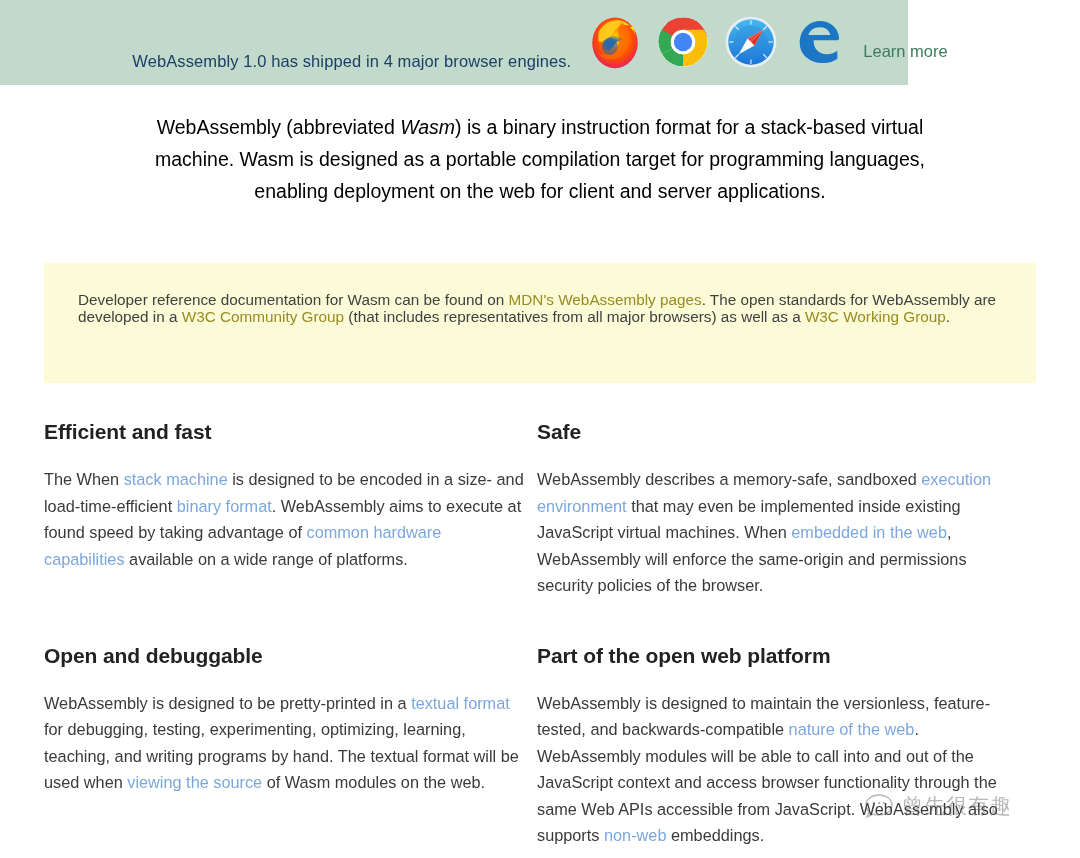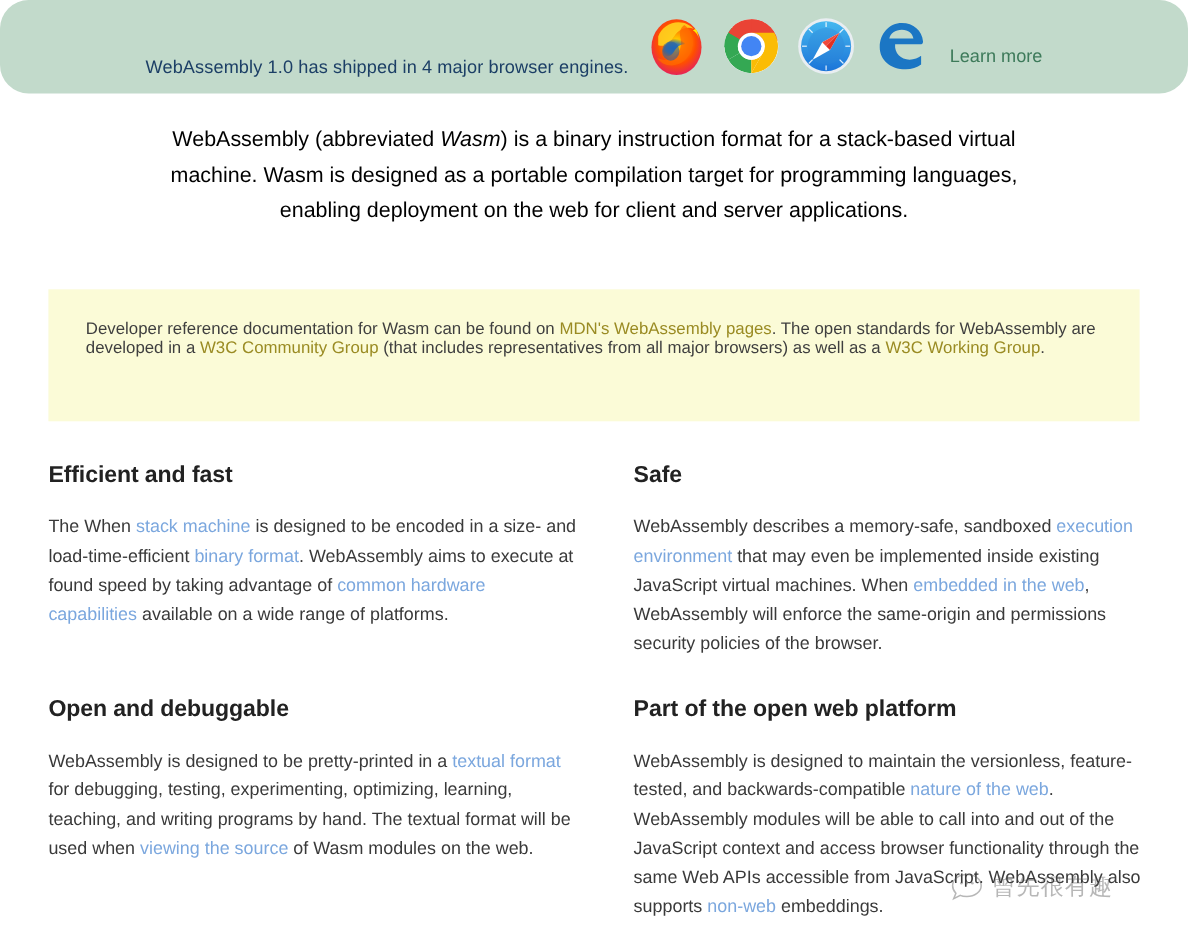--- a/index.html
+++ b/index.html
@@ -11,26 +11,25 @@
     width: 1080px;
     height: 858px;
     font-family: "Liberation Sans", sans-serif;
     color: #333333;
     overflow: hidden;
     position: relative;
   }
 
   
   .banner {
-    width: 1080px;
+    width: 908px;
     height: 85px;
     background: #c2dacb;
     position: relative;
     box-sizing: border-box;
-    border-radius: 26px;
   }
   .banner-inner {
     position: absolute;
     left: 0;
     top: 0;
     width: 1080px;
     height: 85px;
     display: flex;
     align-items: center;
     justify-content: center;
@@ -103,20 +102,21 @@
   
   .columns {
     position: absolute;
     left: 44px;
     top: 420px;
     width: 1014px;
     display: grid;
     grid-template-columns: 482px 482px;
     column-gap: 50px;
     row-gap: 0;
+    gap: 11px;
   }
   .section { }
   .section.row2 { margin-top: 34px; }
   .section h2 {
     margin: 0 0 22px 0;
     font-size: 21px;
     font-weight: bold;
     color: #222222;
     letter-spacing: -0.1px;
   }

